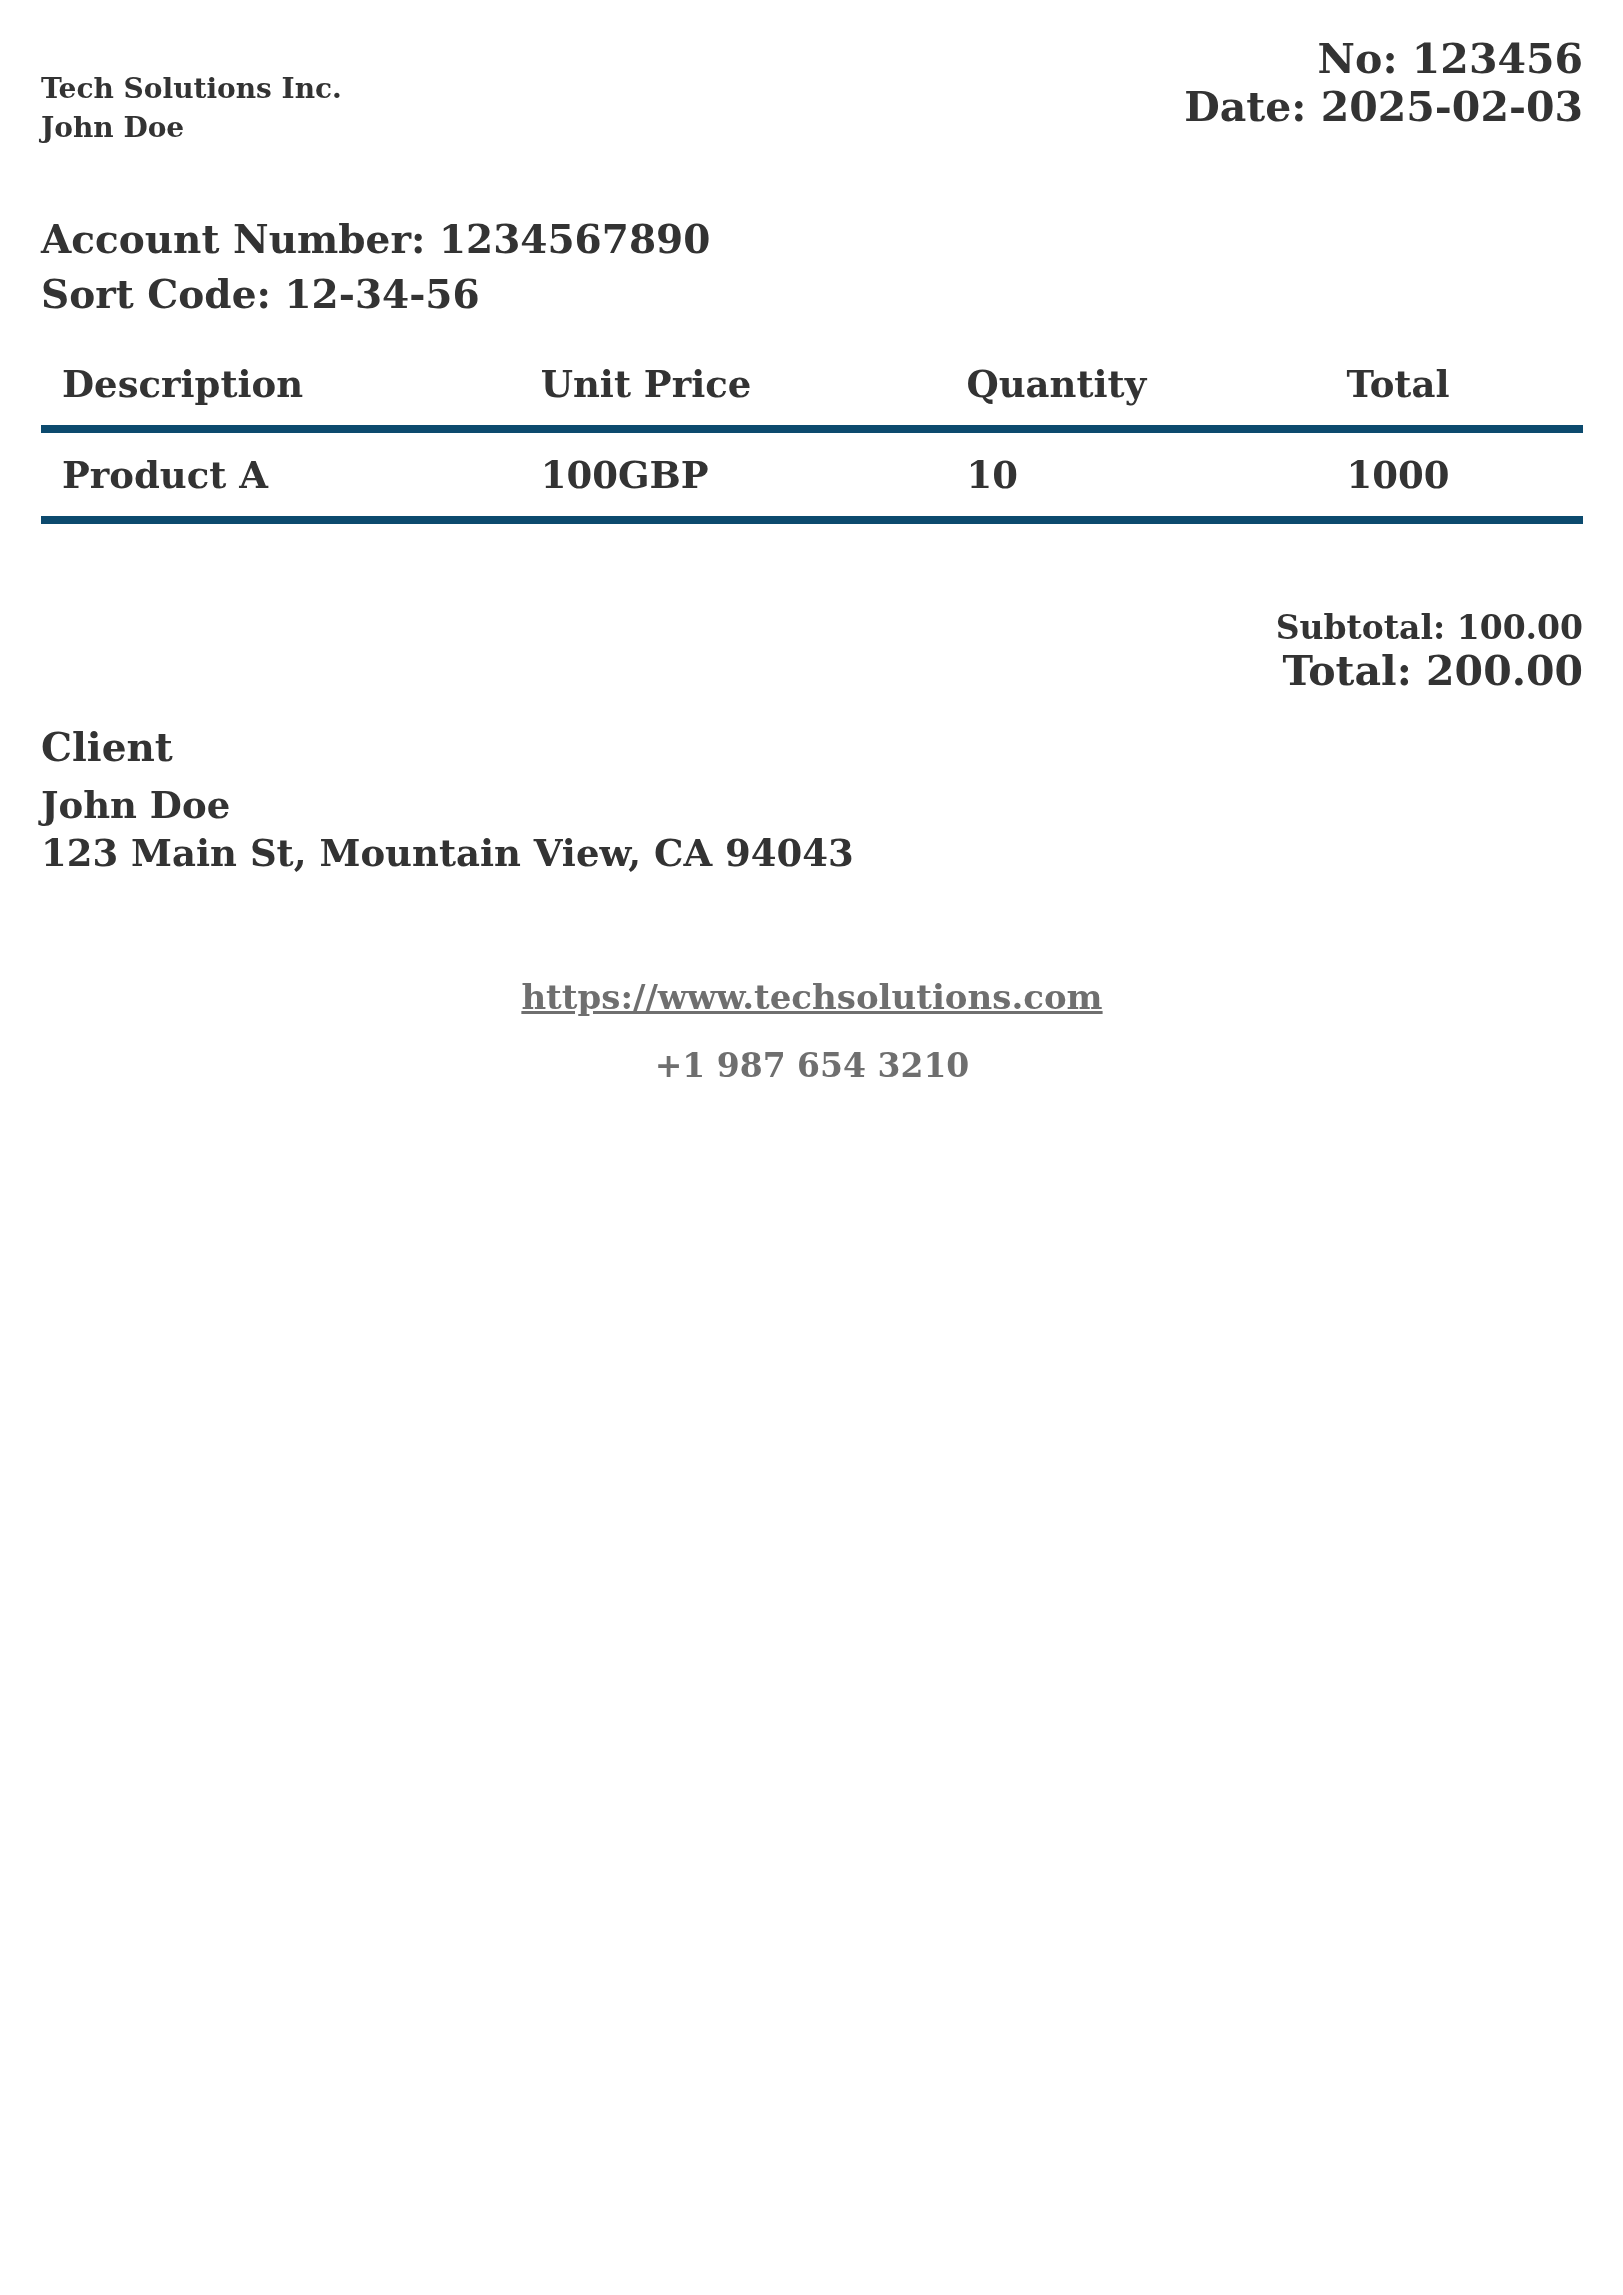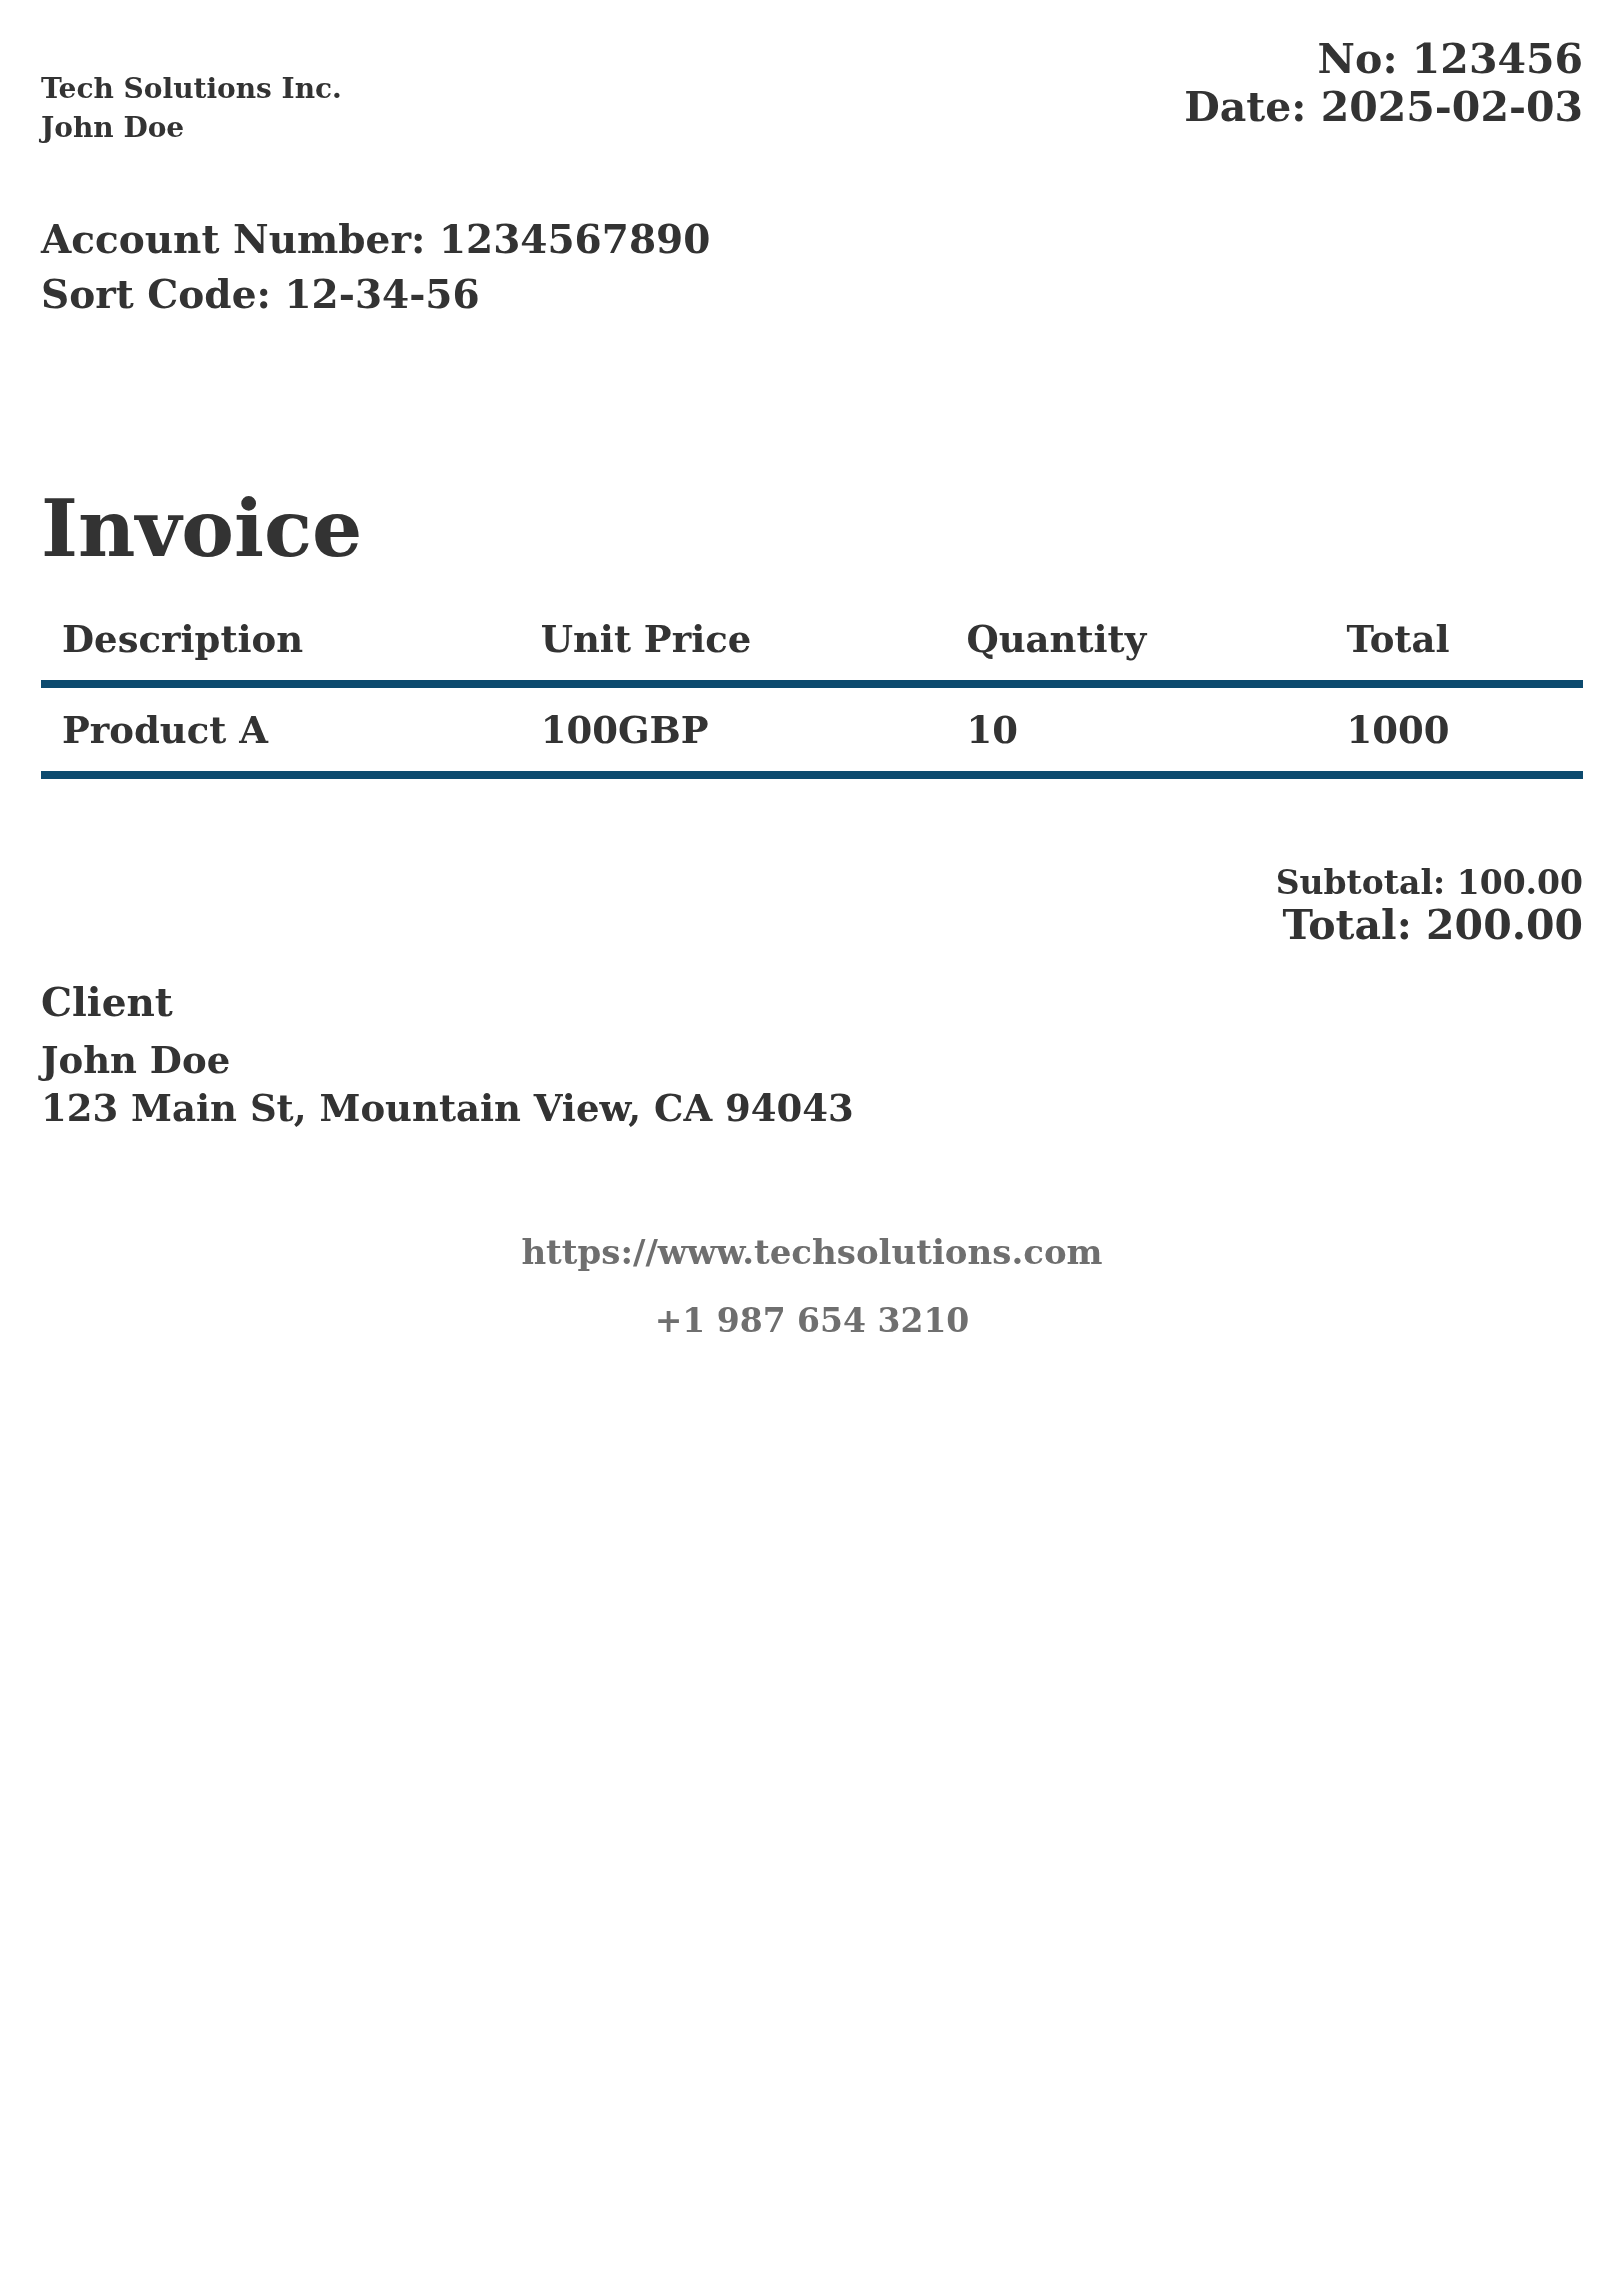--- a/index.html
+++ b/index.html
@@ -101,20 +101,21 @@
 
   
   .footer {
     text-align: center;
     color: #6f6f6f;
   }
   .website {
     margin-top: 101px;
     font-size: 34px;
     line-height: 1.16;
+    text-decoration: underline;
   }
   .phone {
     margin-top: 29.4px;
     font-size: 33px;
     line-height: 1.16;
   }
 </style>
 </head>
 <body>
 
@@ -129,21 +130,20 @@
       <div>Tech Solutions Inc.</div>
       <div>John Doe</div>
     </div>
   </div>
 
   <div class="bank">
     <div>Account Number: 1234567890</div>
     <div>Sort Code: 12-34-56</div>
   </div>
 
-  <h1 class="title">Invoice</h1>
 
   <table class="items">
     <thead>
       <tr>
         <th class="col-desc">Description</th>
         <th class="col-price">Unit Price</th>
         <th class="col-qty">Quantity</th>
         <th class="col-total">Total</th>
       </tr>
     </thead>

